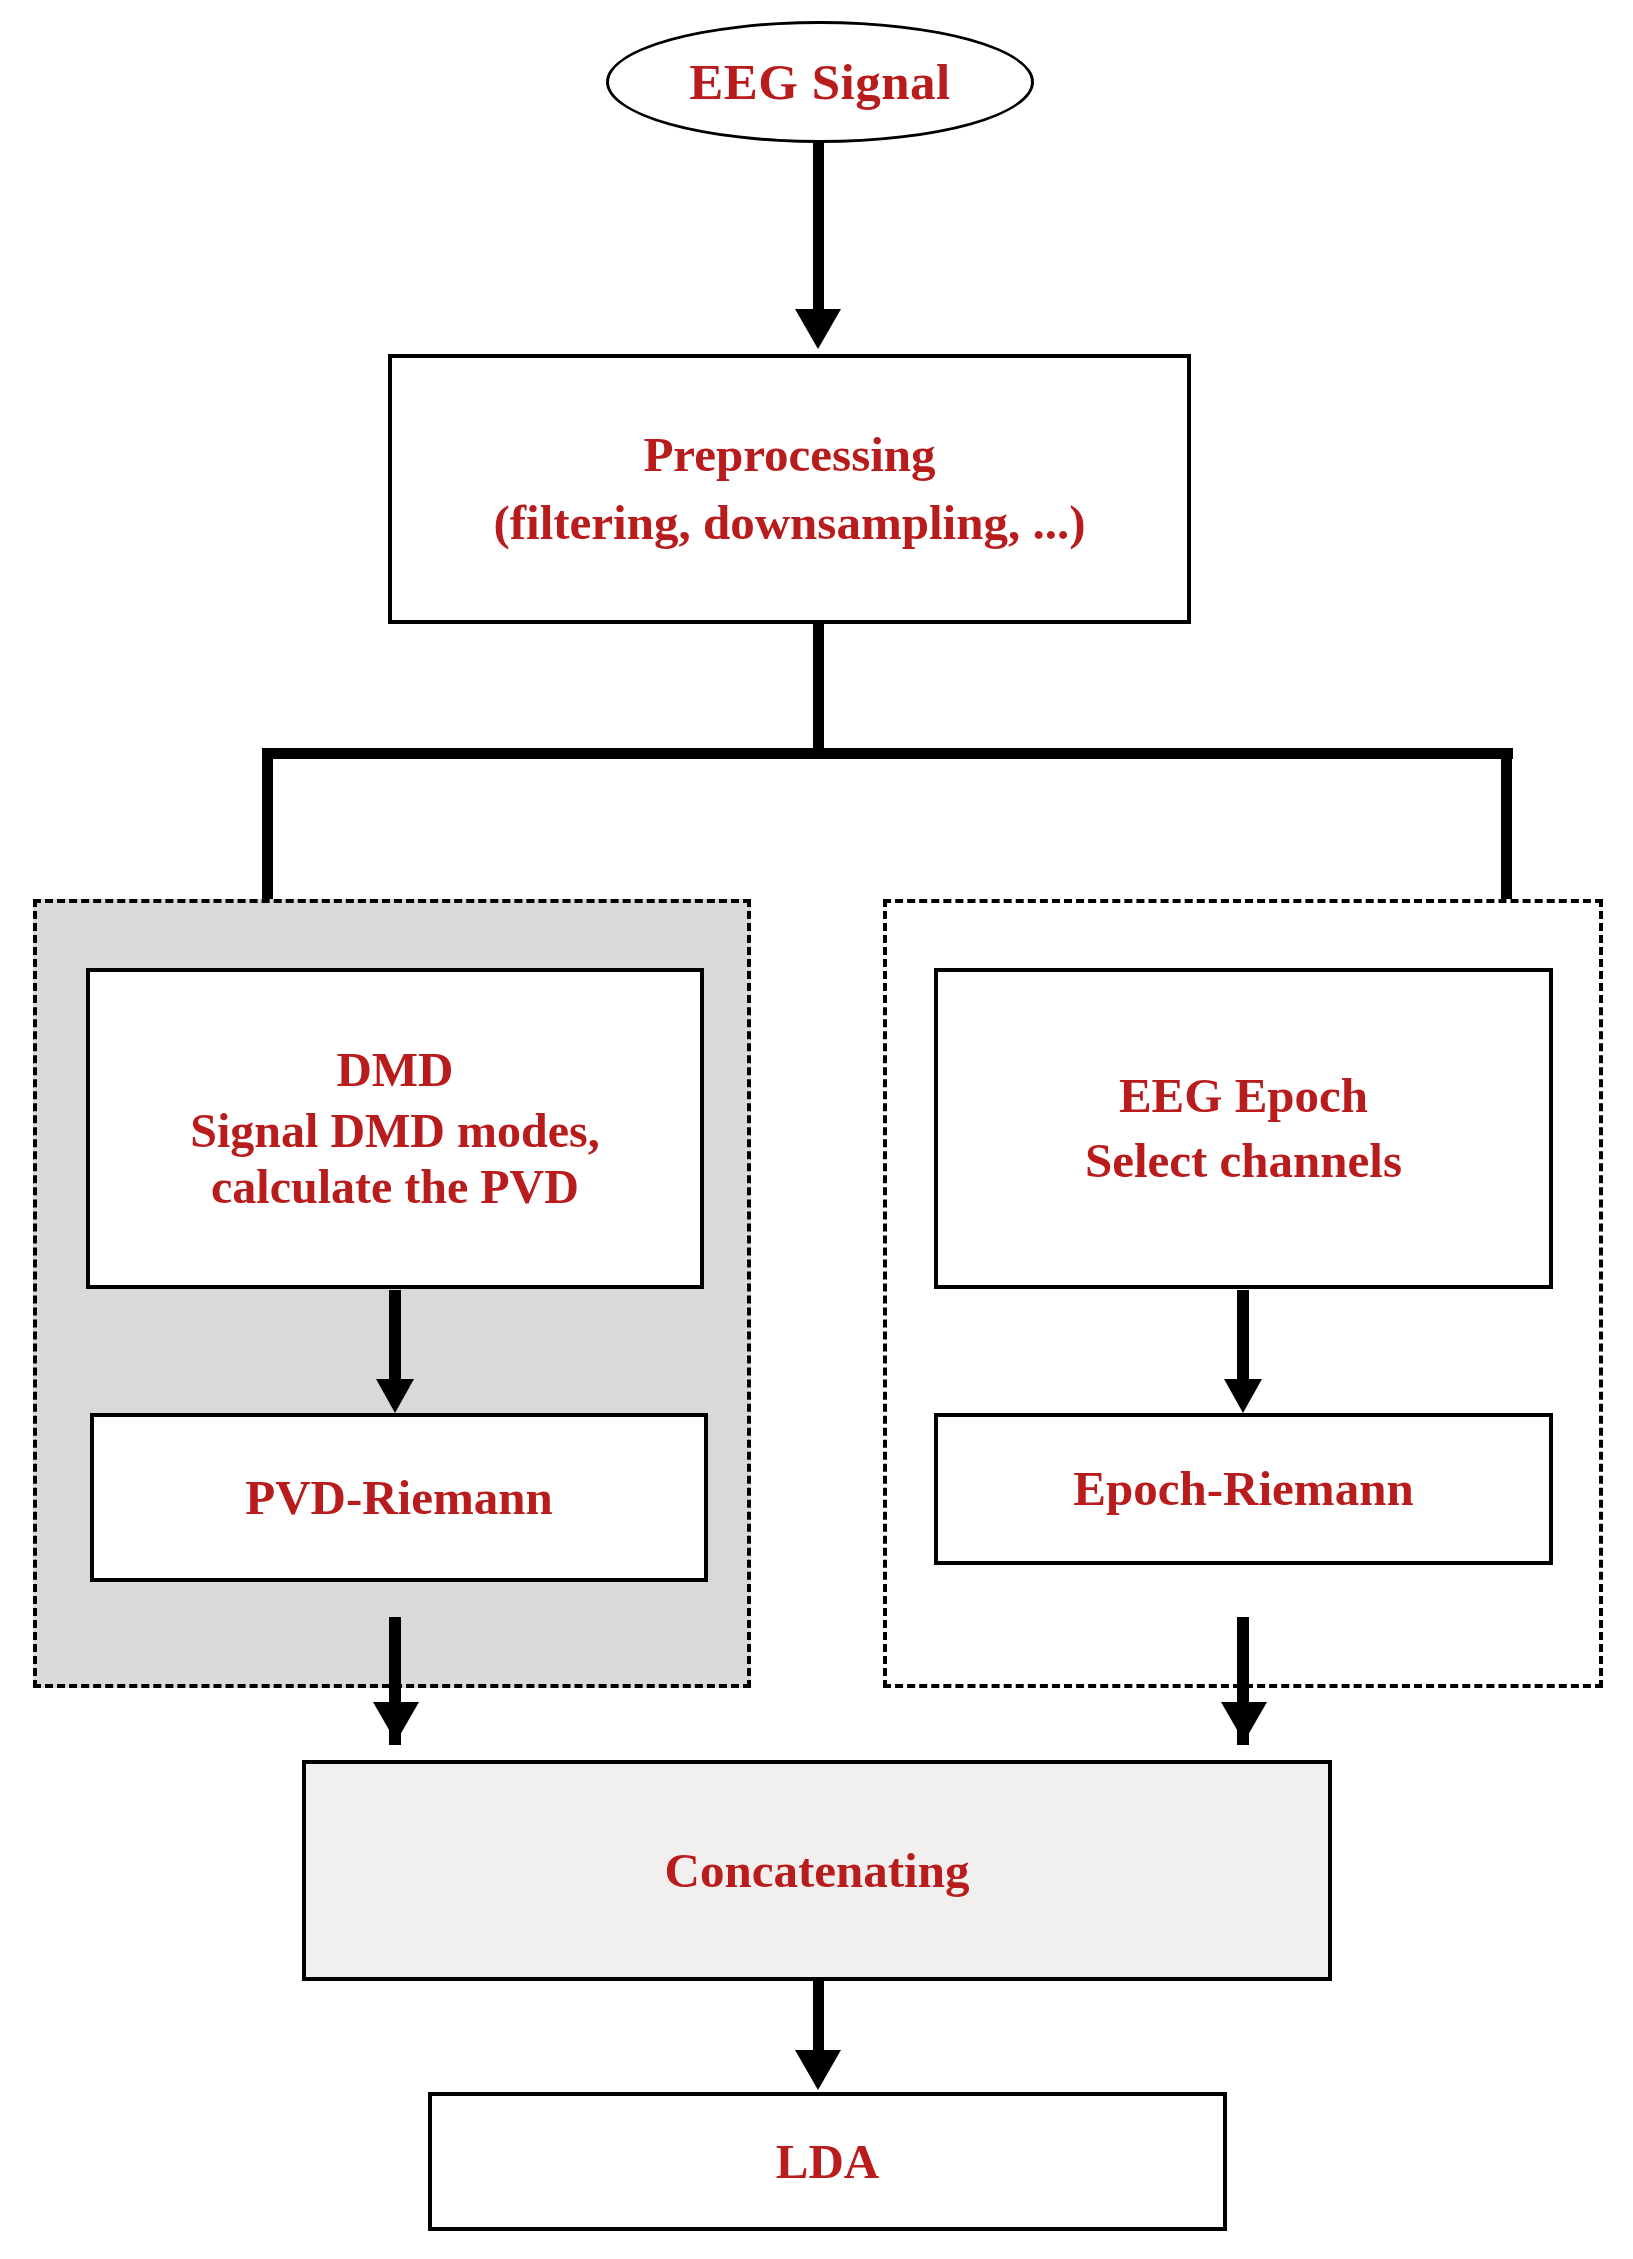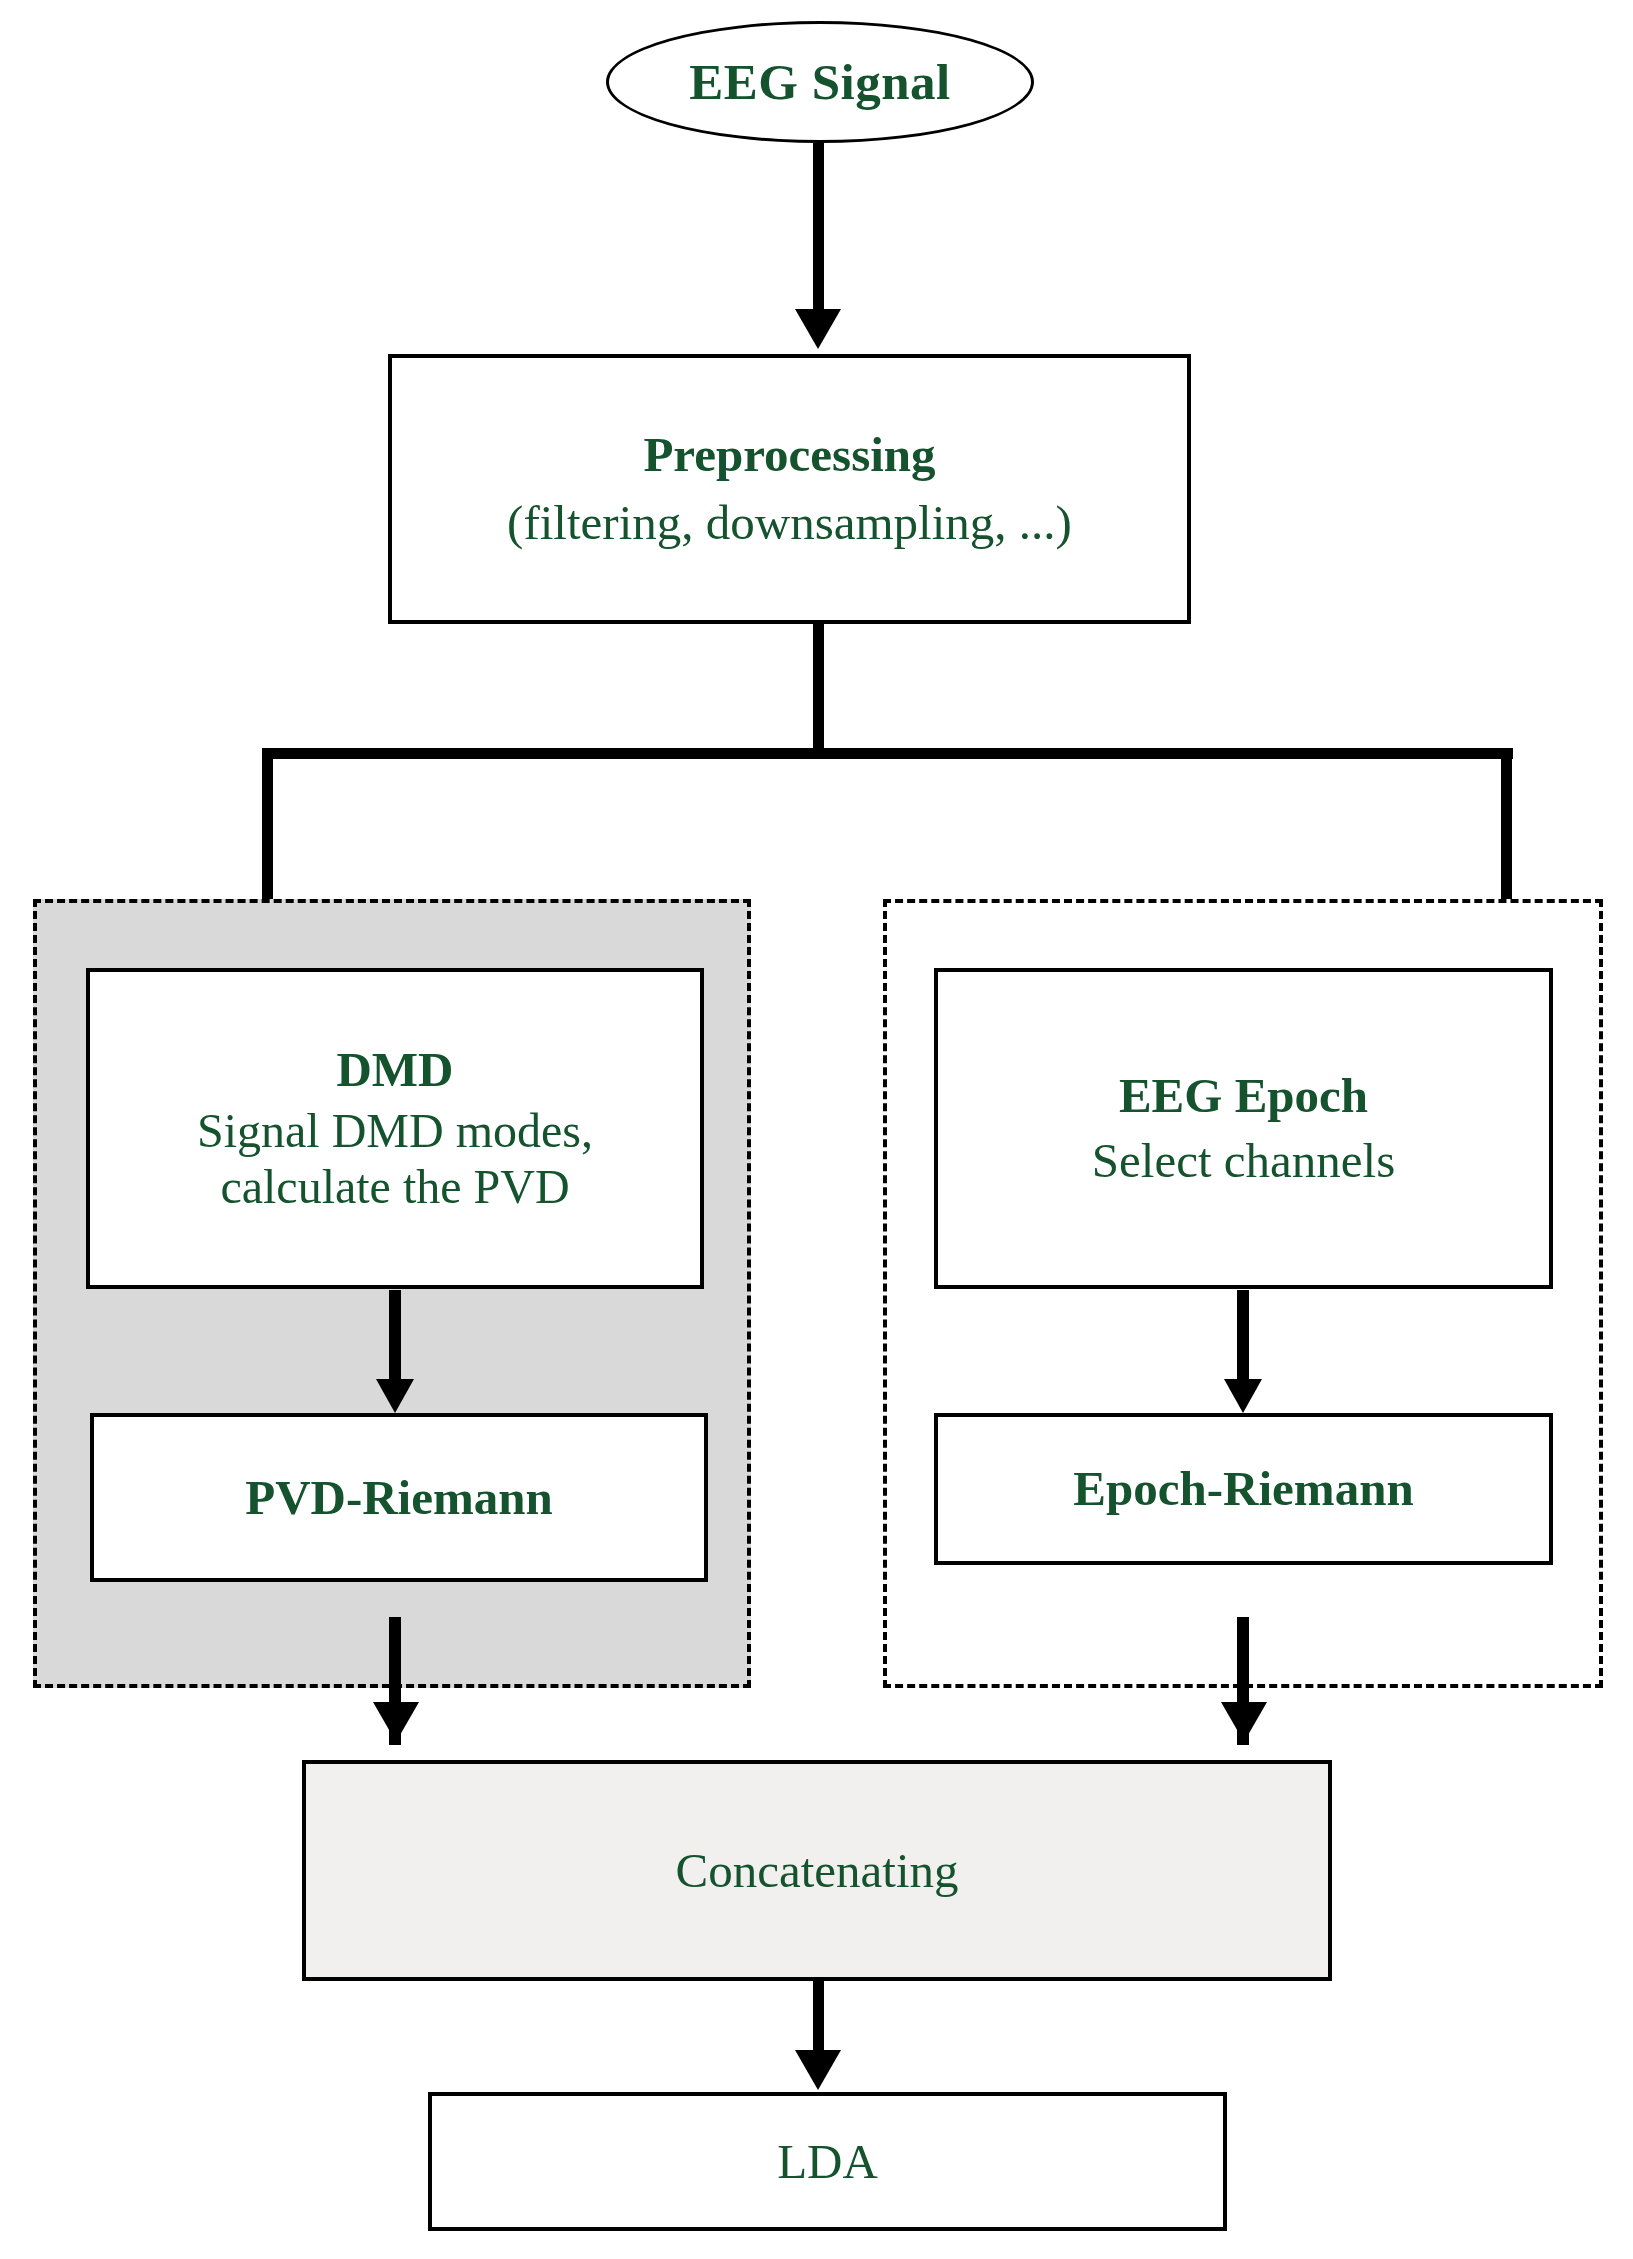--- a/index.html
+++ b/index.html
@@ -7,21 +7,21 @@
     padding: 0;
     background: #ffffff;
   }
   #canvas {
     position: relative;
     width: 1633px;
     height: 2260px;
     background: #ffffff;
     overflow: hidden;
     font-family: "Liberation Serif", "DejaVu Serif", serif;
-    color: #14532d;
+    color: #b91c1c;
   }
   .node {
     position: absolute;
     box-sizing: border-box;
     display: flex;
     flex-direction: column;
     align-items: center;
     justify-content: center;
     text-align: center;
     line-height: 1.18;
@@ -42,21 +42,21 @@
   
   .box {
     border: 4.8px solid #000;
     background: #ffffff;
   }
   .box-fill-gray {
     background: #f1f0ee;
   }
 
   .t-bold   { font-weight: bold; }
-  .t-normal { font-weight: normal; }
+  .t-normal { font-weight: bold; }
 
   .fs-52 { font-size: 49px; }
   .fs-50 { font-size: 48px; }
 
   
   .group {
     position: absolute;
     box-sizing: border-box;
     border: 4.8px dashed #000;
   }

